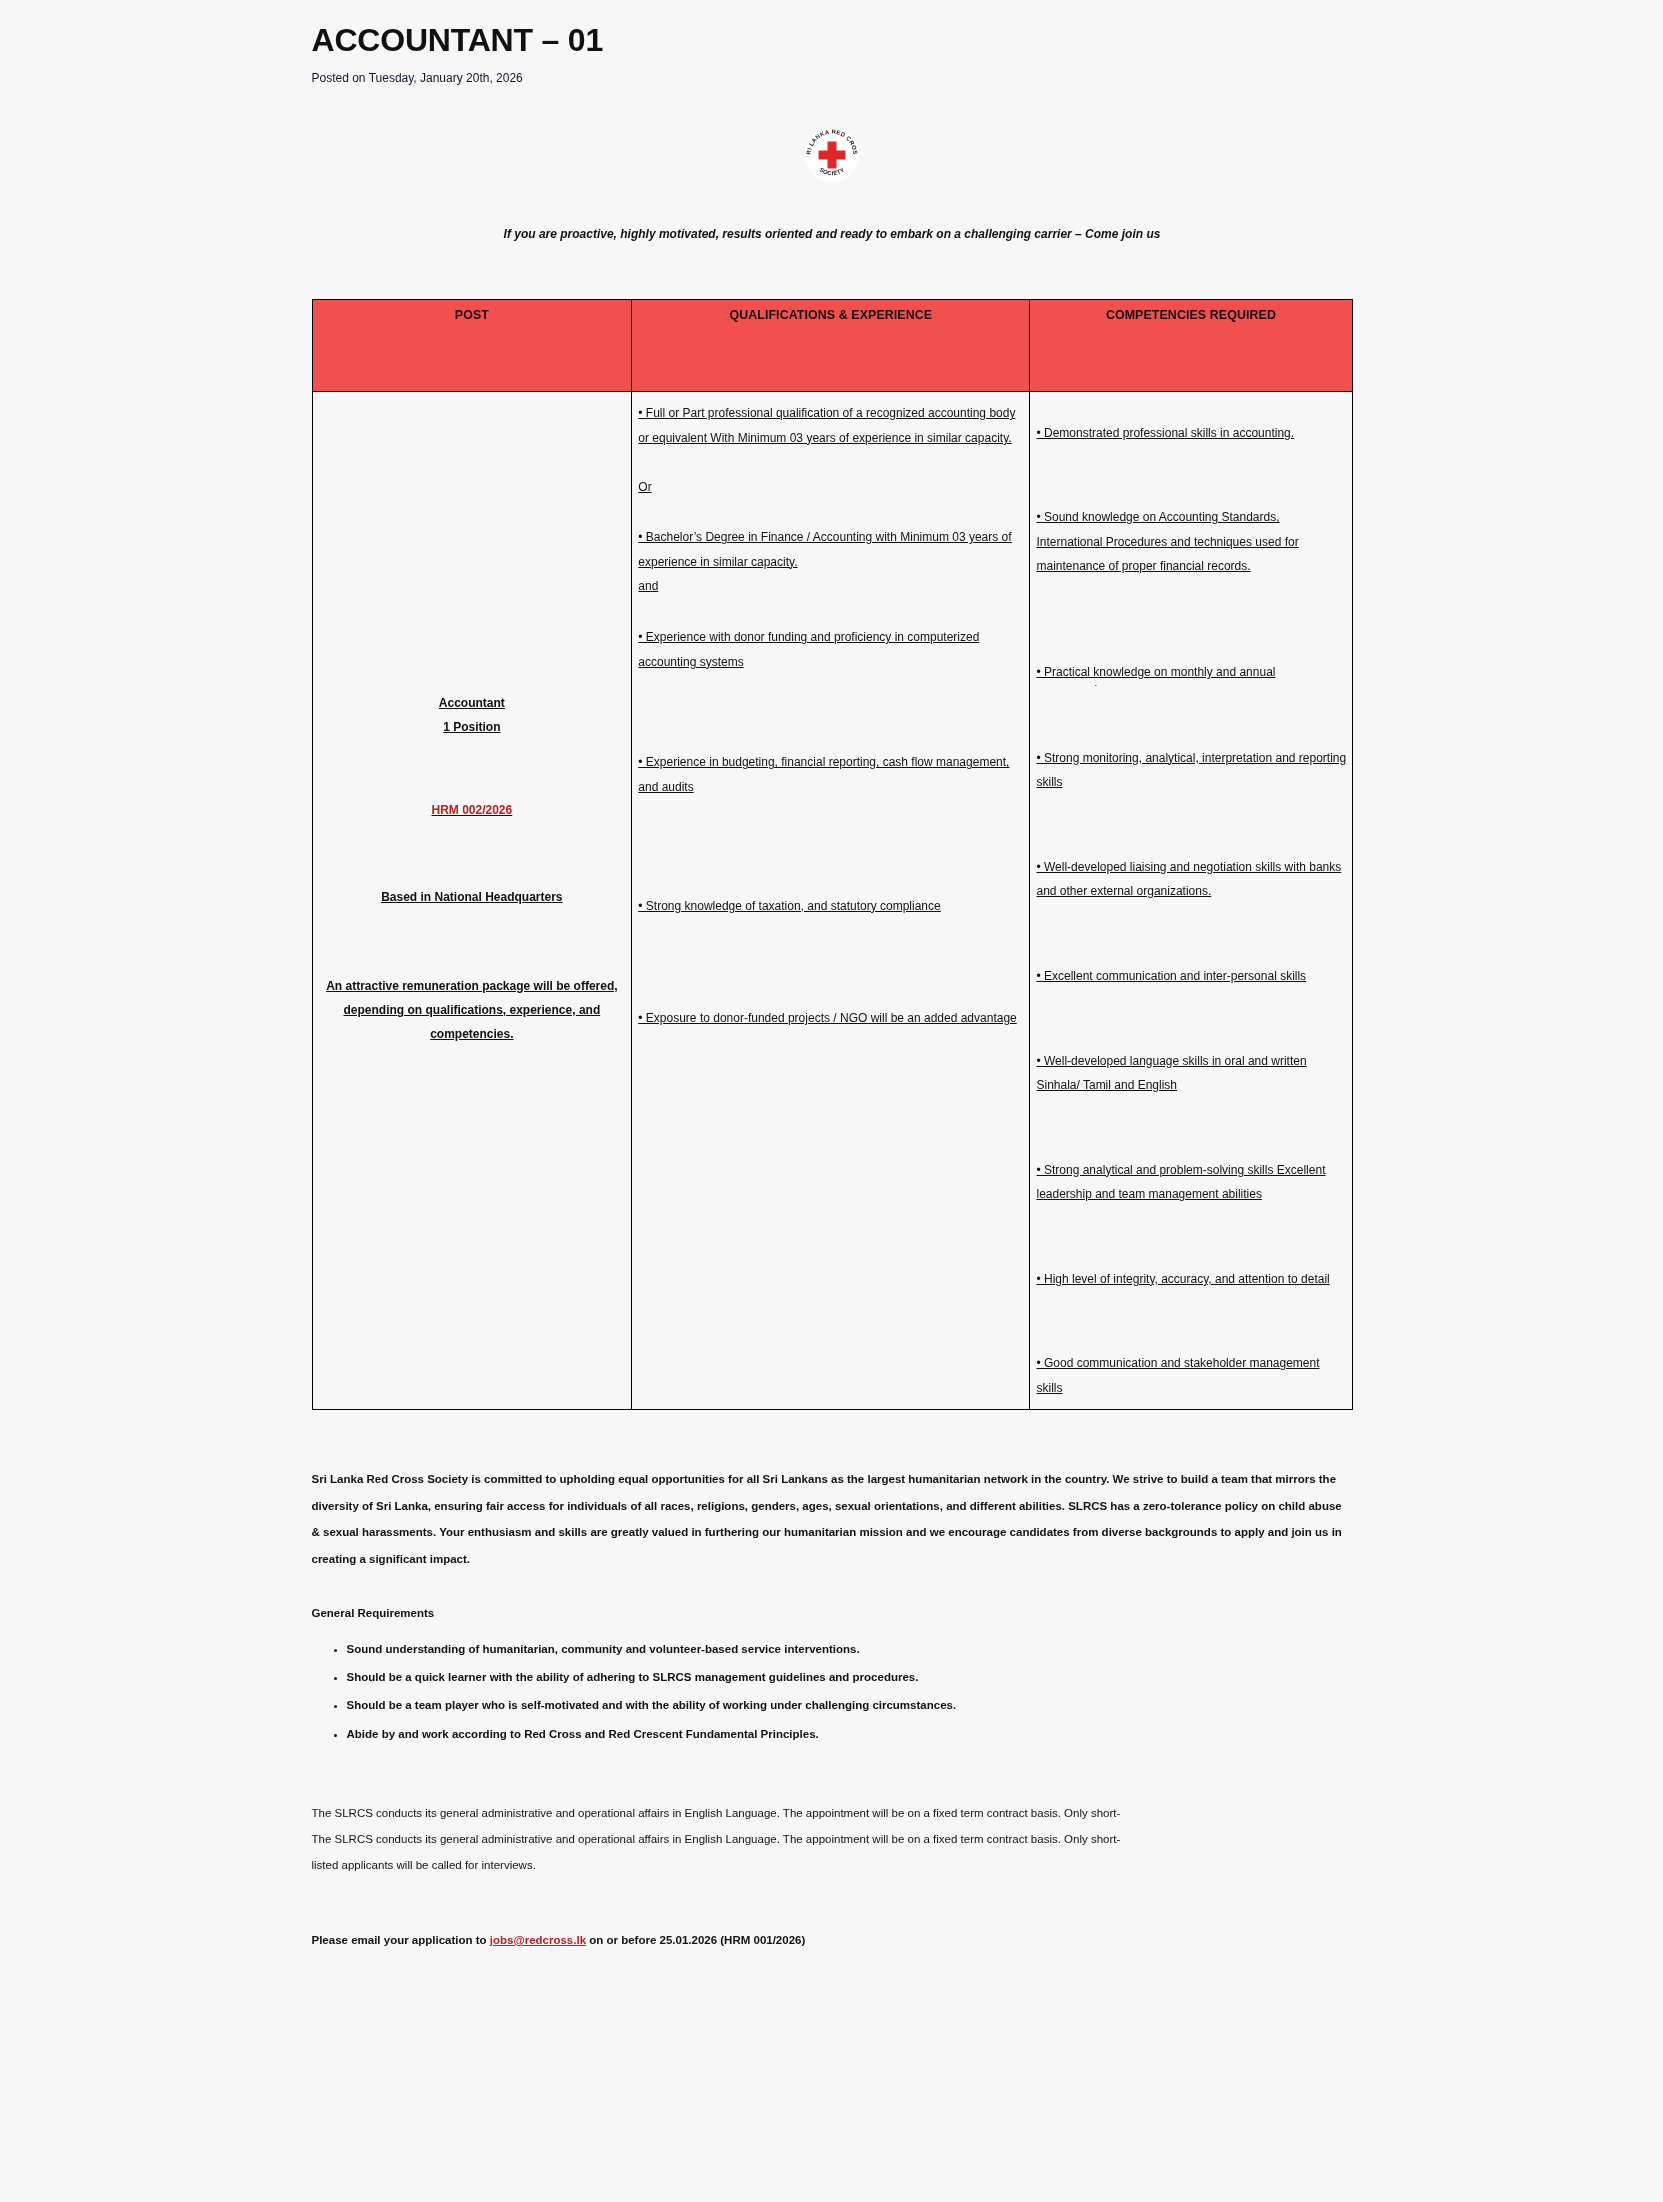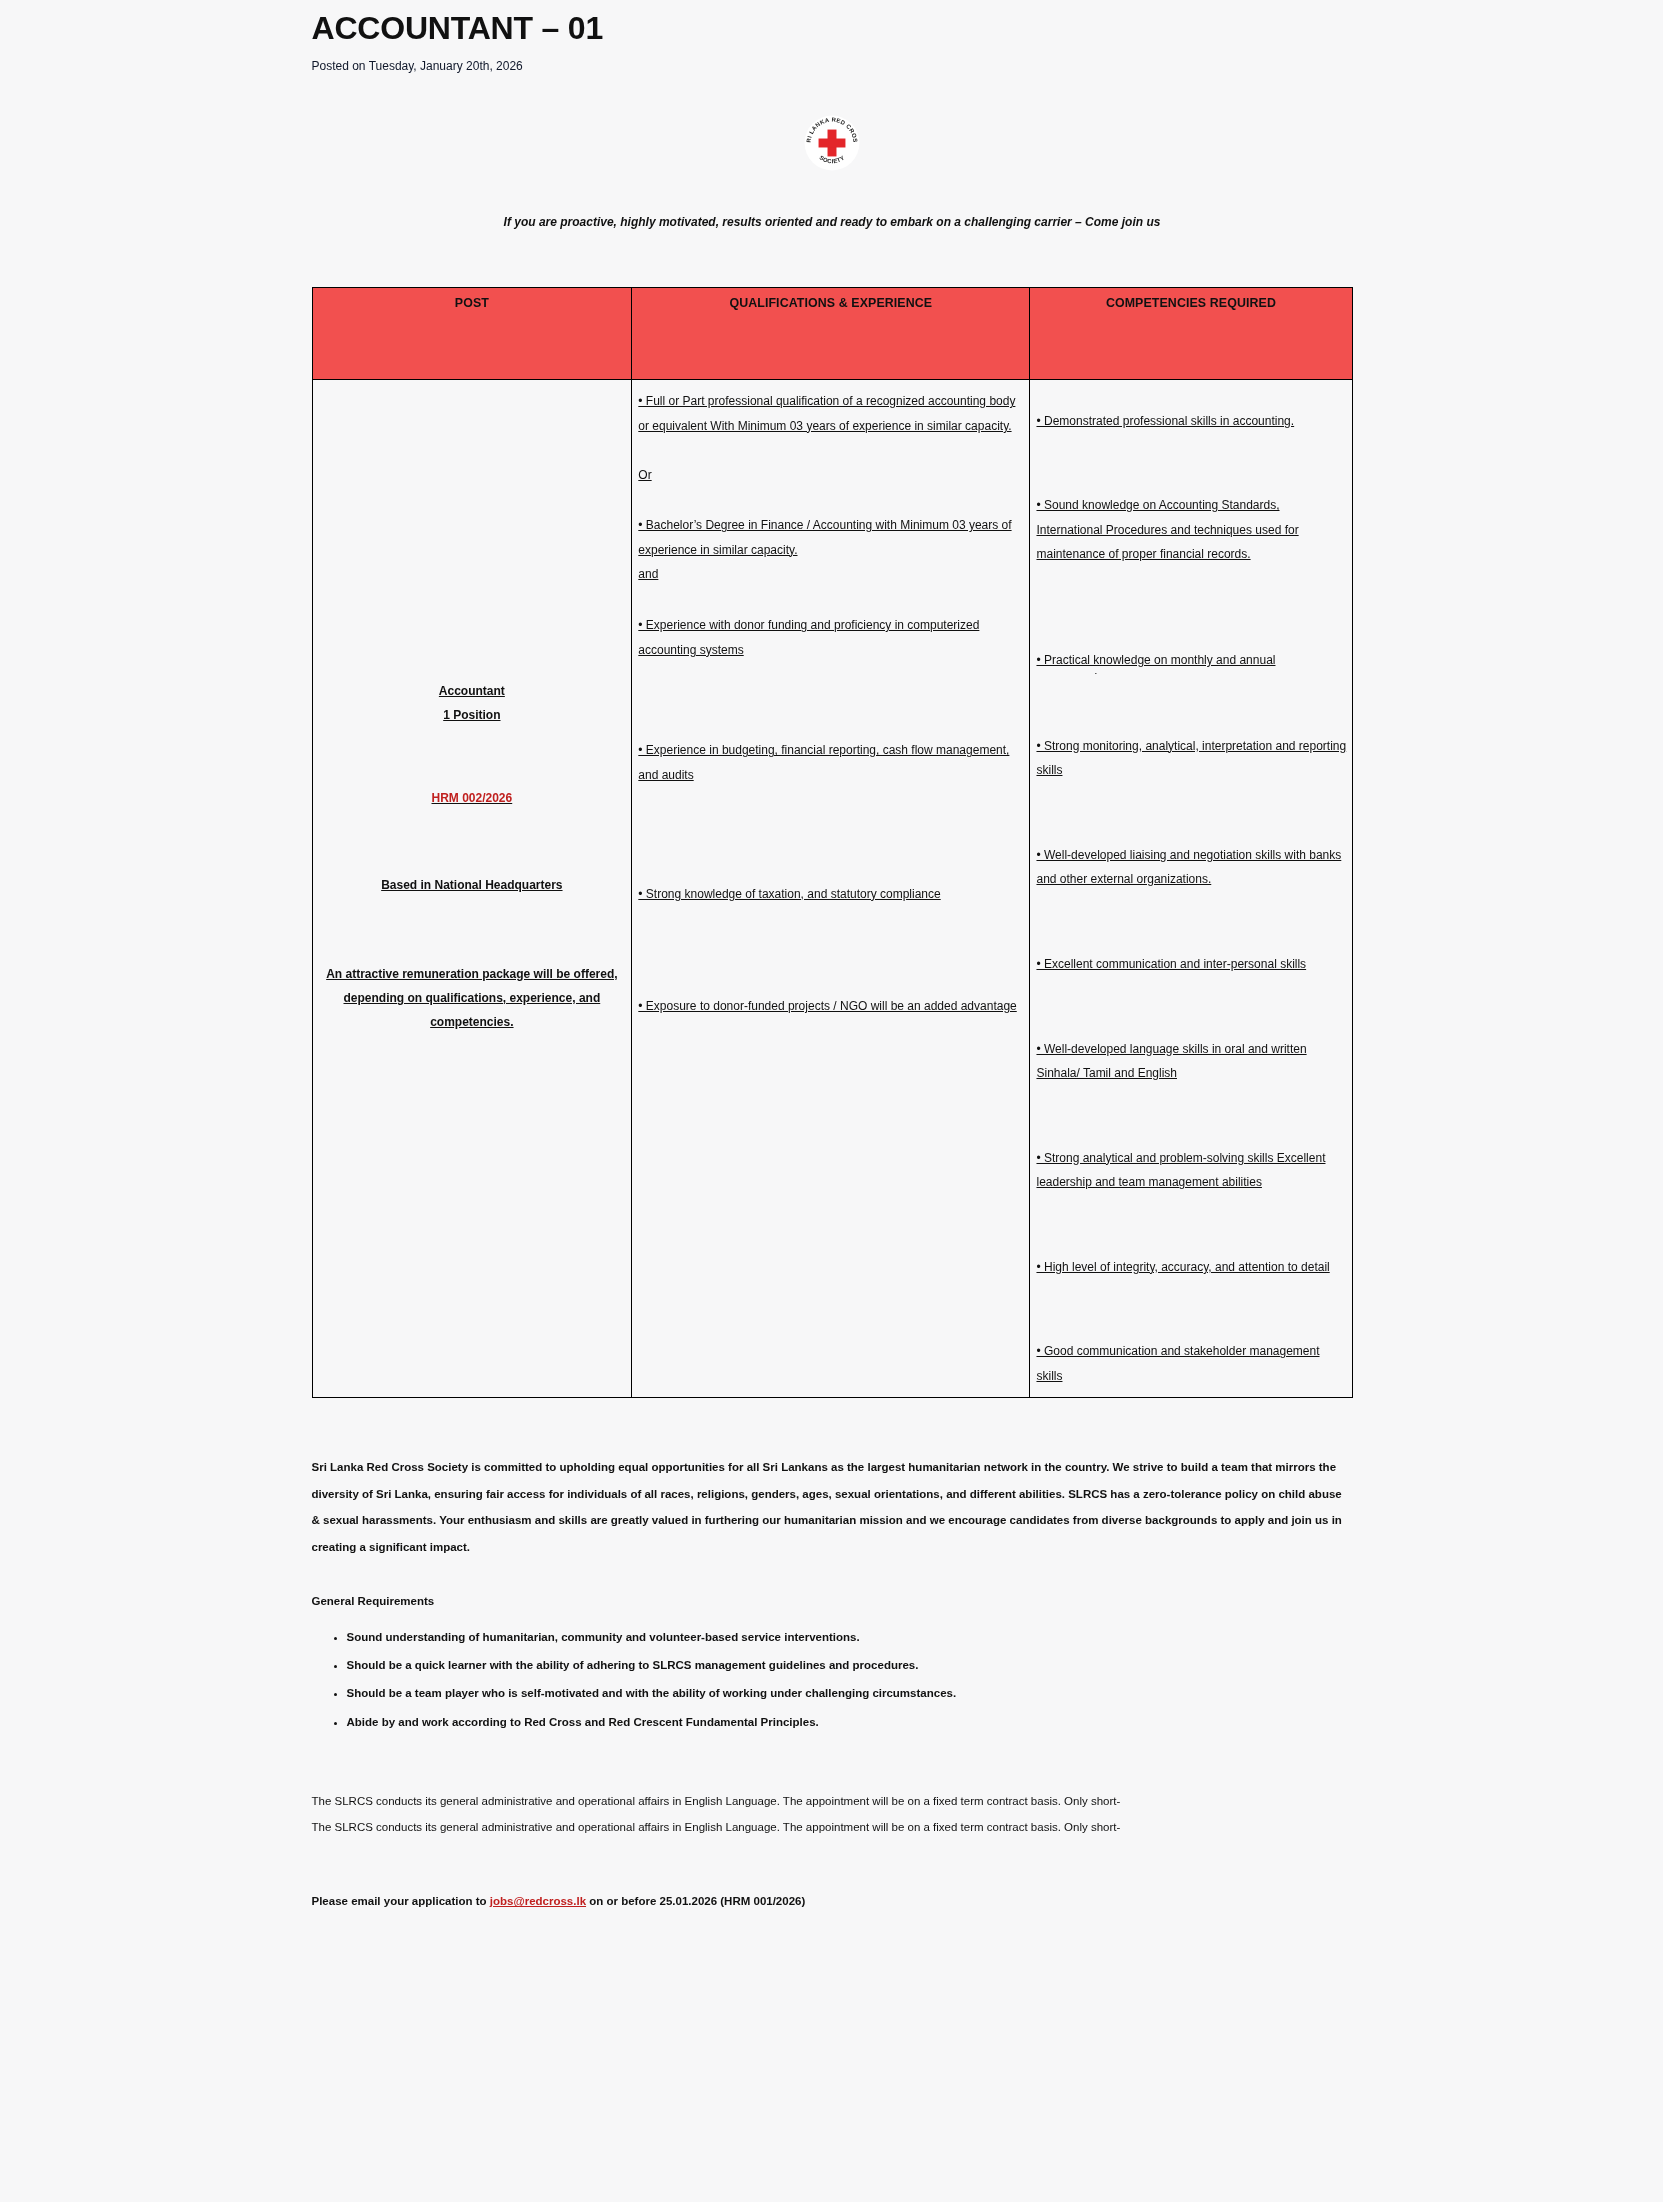--- a/index.html
+++ b/index.html
@@ -9,21 +9,21 @@
     font-family: "Liberation Sans", sans-serif;
     color: #111;
   }
   .page {
     width: 1664px;
     min-height: 2202px;
     position: relative;
     background: #f7f7f8;
     padding: 0;
   }
-  .wrap { width: 1041px; margin: 4px auto; padding-top: 6px; }
+  .wrap { width: 1041px; margin: 16px auto; padding-top: 6px; }
 
   .job-title {
     font-size: 32px;
     font-weight: bold;
     letter-spacing: -0.2px;
     margin: 0 0 12.4px 0;
     color: #111;
   }
   .posted-on {
     font-size: 12px;
@@ -239,20 +239,21 @@
     <ul class="gen-list">
       <li>Sound understanding of humanitarian, community and volunteer-based service interventions.</li>
       <li>Should be a quick learner with the ability of adhering to SLRCS management guidelines and procedures.</li>
       <li>Should be a team player who is self-motivated and with the ability of working under challenging circumstances.</li>
       <li>Abide by and work according to Red Cross and Red Crescent Fundamental Principles.</li>
     </ul>
 
     <div class="closing">
       <div>The SLRCS conducts its general administrative and operational affairs in English Language. The appointment will be on a fixed term contract basis.  Only short-</div>
       <div>The SLRCS conducts its general administrative and operational affairs in English Language. The appointment will be on a fixed term contract basis.  Only short-</div>
+      <div>listed applicants will be called for interviews.</div>
     </div>
 
     <div class="apply">
       <span>Please email your application to </span><a class="mail" href="#">jobs@redcross.lk</a><span> on or before 25.01.2026 (HRM 001/2026)</span>
     </div>
 
   </div>
 </div>
 
 

